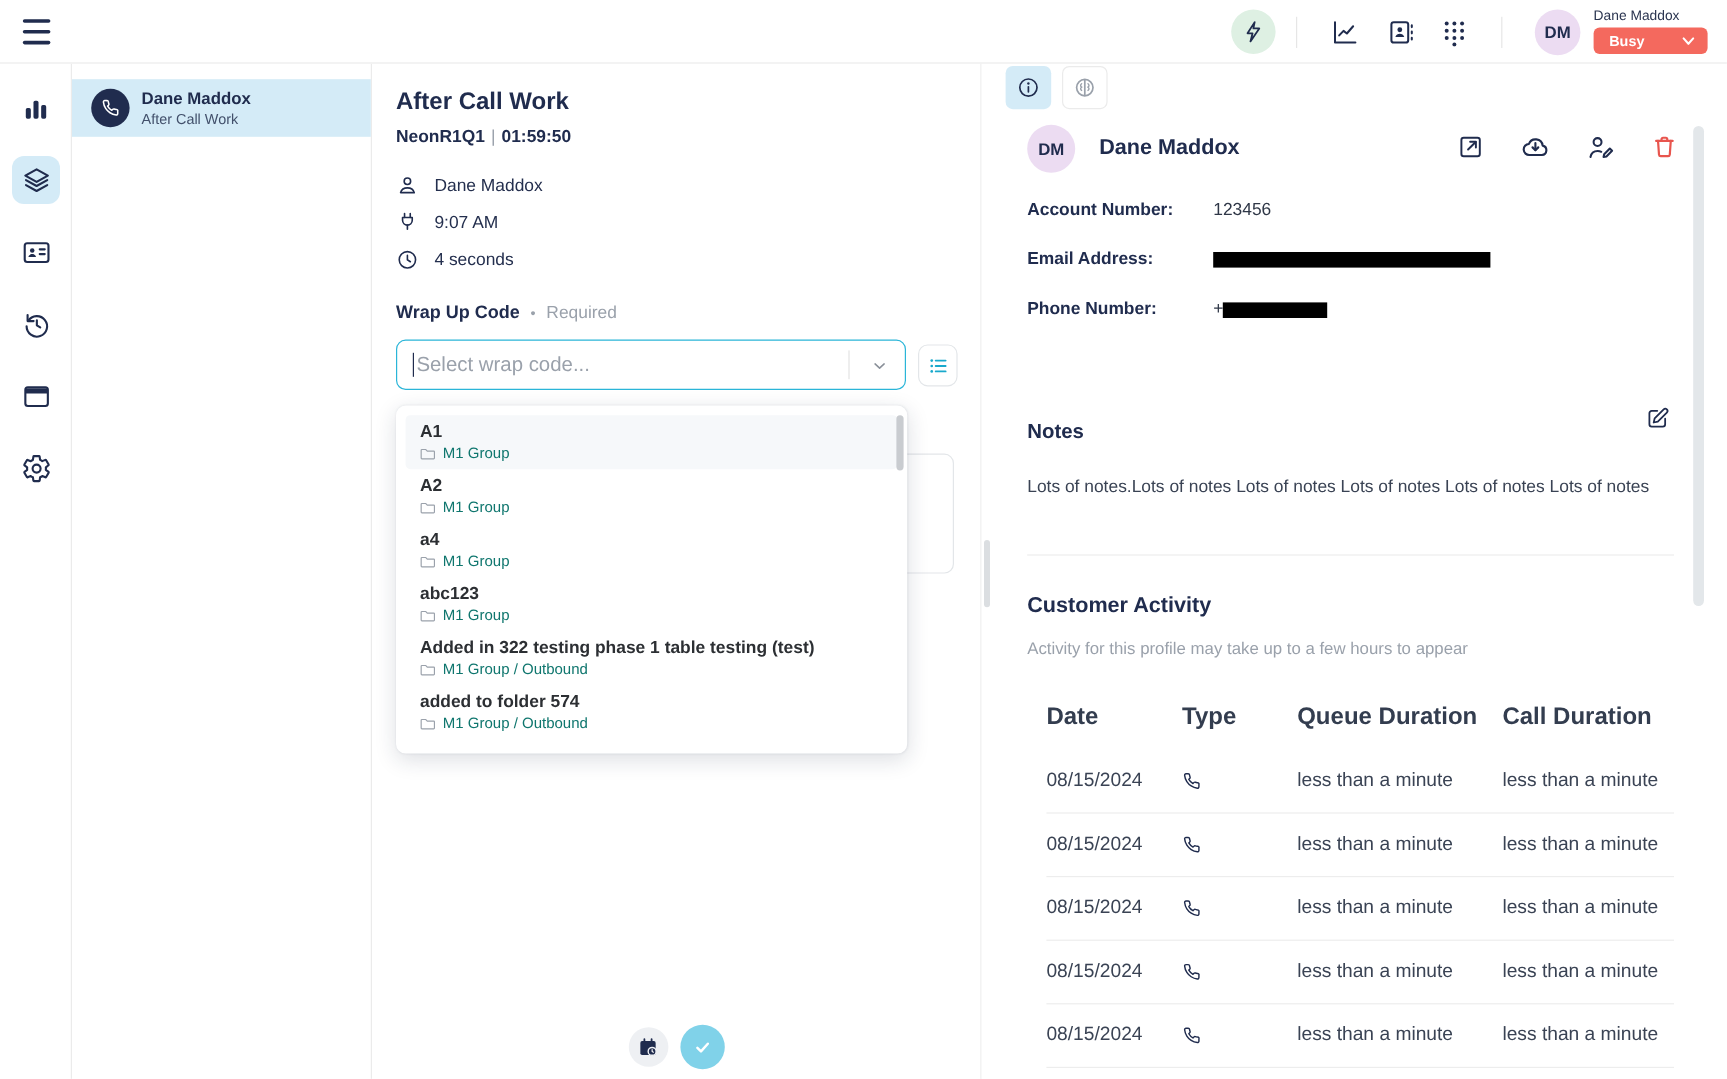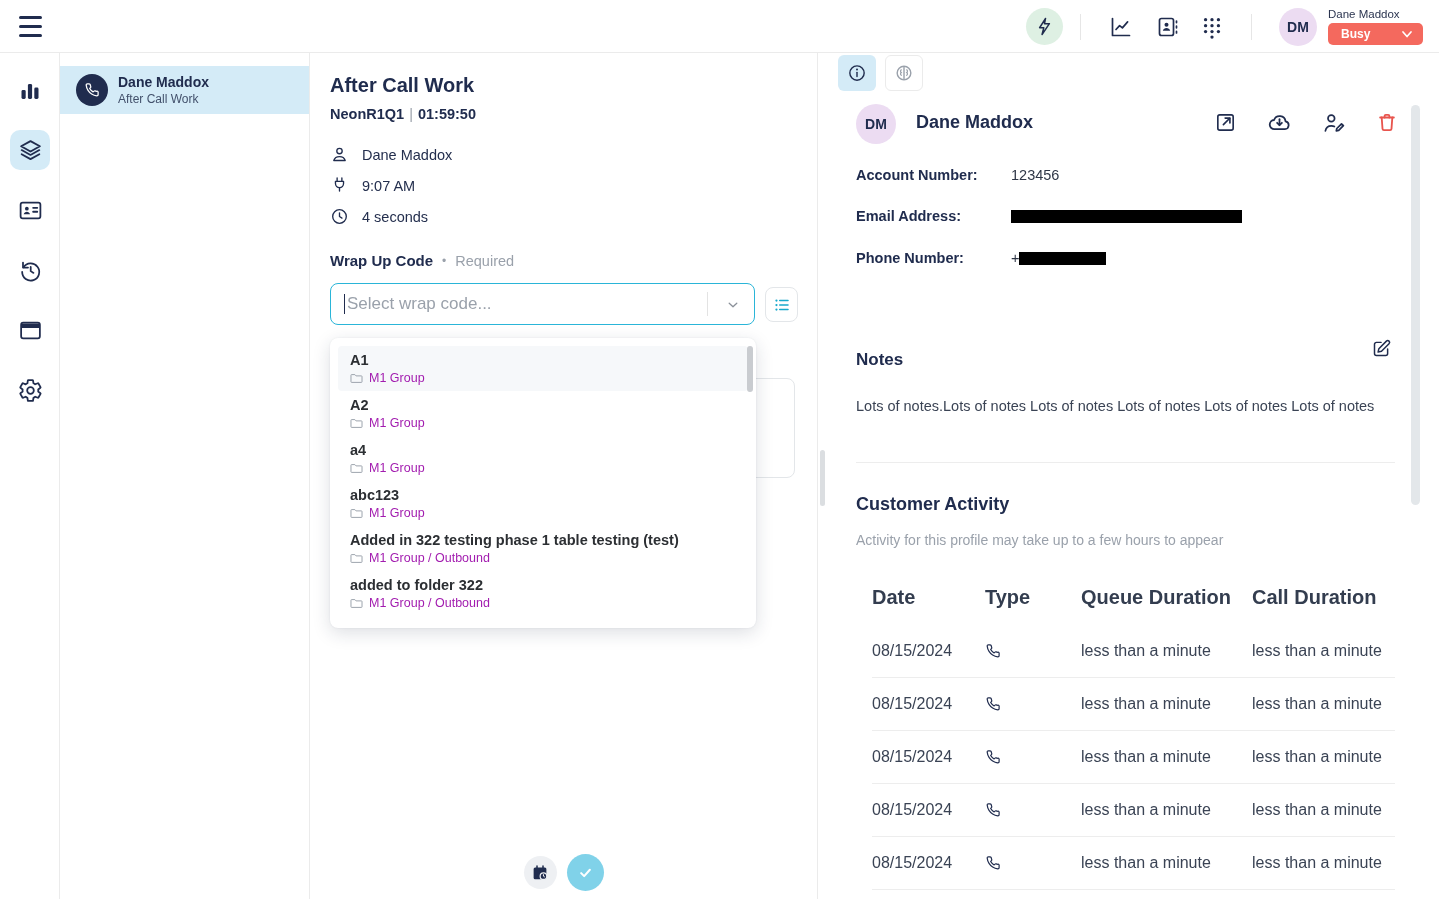--- a/index.html
+++ b/index.html
@@ -58,21 +58,21 @@
   .select-chevron { position:absolute; right:14px; top:14px; }
 
   .list-btn { position:absolute; left:455px; top:234px; width:33px; height:35px; border:1px solid #e3e6e9; border-radius:8px; background:#fff; display:flex; align-items:center; justify-content:center; cursor:pointer; }
 
   .ghost-textarea { position:absolute; left:20px; top:325px; width:465px; height:100px; border:1px solid #e3e6e9; border-radius:8px; background:#fff; z-index:1; }
 
   .dropdown { position:absolute; left:20px; top:285px; width:426px; background:#fff; border-radius:8px; box-shadow:0 5px 18px rgba(30,40,70,.15), 0 0 2px rgba(30,40,70,.08); z-index:10; padding:8px 0 12px 0; }
   .opt { margin:0 8px; padding:6px 12px; border-radius:4px; cursor:pointer; }
   .opt.highlight { background:#f6f8fa; }
   .opt-title { font-size:14.5px; font-weight:bold; color:#2c2f33; }
-  .opt-group { display:flex; align-items:center; gap:6px; margin-top:3px; font-size:12.5px; color:#a21caf; }
+  .opt-group { display:flex; align-items:center; gap:6px; margin-top:3px; font-size:12.5px; color:#0f766e; }
   .dd-scrollbar { position:absolute; right:3px; top:8px; width:6px; height:46px; background:#c9ccd0; border-radius:3px; }
 
   .bottom-actions { position:absolute; left:0; right:0; bottom:8px; display:flex; align-items:center; justify-content:center; gap:10px; }
   .cal-btn { width:33px; height:33px; border-radius:50%; border:none; background:#eef0f3; display:flex; align-items:center; justify-content:center; cursor:pointer; }
   .check-btn { width:37px; height:37px; border-radius:50%; border:none; background:#80d2e9; display:flex; align-items:center; justify-content:center; cursor:pointer; }
 
   .main-scroll-thumb { position:absolute; left:820px; top:450px; width:5px; height:56px; background:#dbdee1; border-radius:3px; z-index:15; }
 
   
   .right-col { position:absolute; left:818px; top:53px; right:0; bottom:0; background:#fff; }
@@ -347,21 +347,21 @@
       <div class="opt-group">
           <span>
             <svg width="13" height="13" viewBox="0 0 20 20">
               <path d="M2.5 4h5l1.8 2h8.2a1 1 0 0 1 1 1v8a1 1 0 0 1-1 1h-15a1 1 0 0 1-1-1V5a1 1 0 0 1 1-1z" fill="none" stroke="#9aa1ab" stroke-width="1.5" stroke-linejoin="round"></path>
             </svg>
           </span>
           <span>M1 Group / Outbound</span>
         </div>
     </div>
     <div class="opt">
-      <div class="opt-title">added to folder 322</div>
+      <div class="opt-title">added to folder 574</div>
       <div class="opt-group">
           <span>
             <svg width="13" height="13" viewBox="0 0 20 20">
               <path d="M2.5 4h5l1.8 2h8.2a1 1 0 0 1 1 1v8a1 1 0 0 1-1 1h-15a1 1 0 0 1-1-1V5a1 1 0 0 1 1-1z" fill="none" stroke="#9aa1ab" stroke-width="1.5" stroke-linejoin="round"></path>
             </svg>
           </span>
           <span>M1 Group / Outbound</span>
         </div>
     </div>
     <div class="dd-scrollbar"></div>

